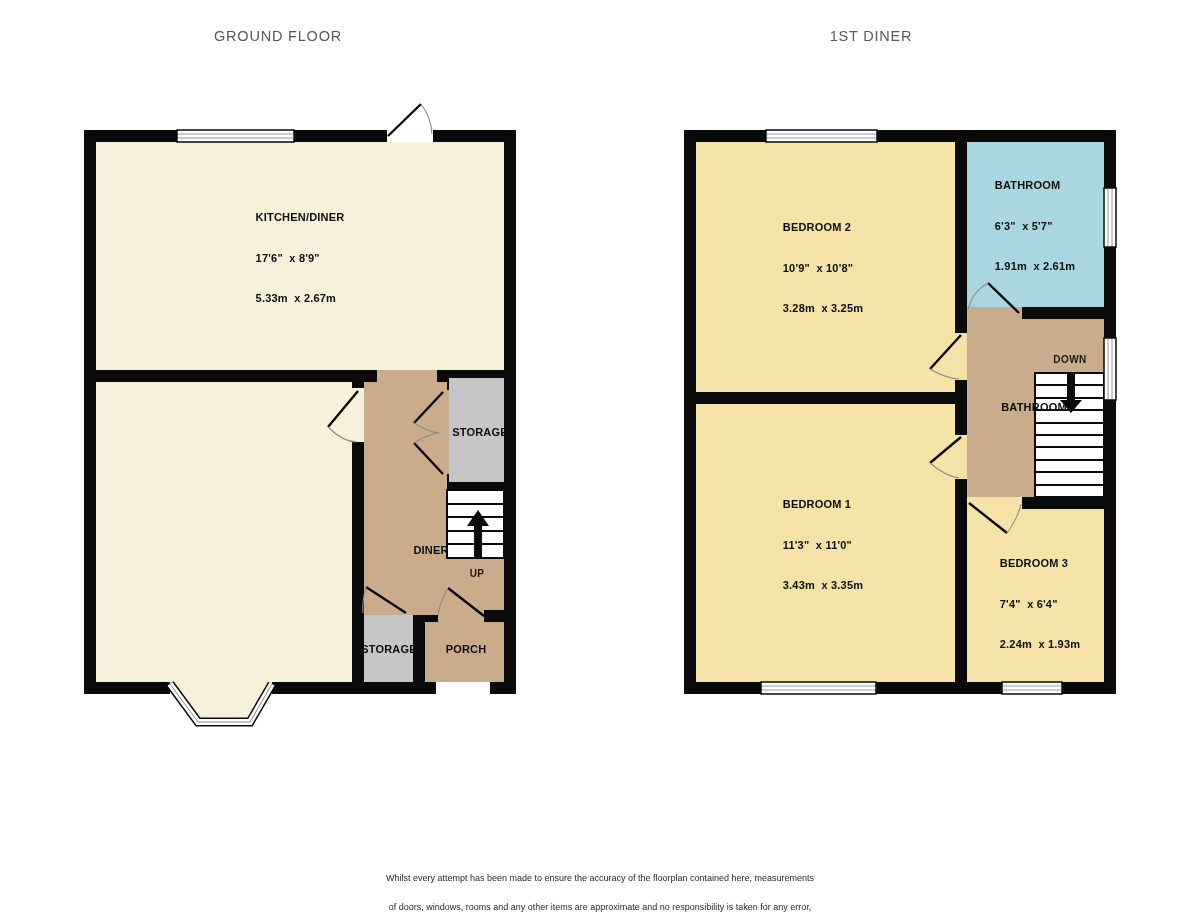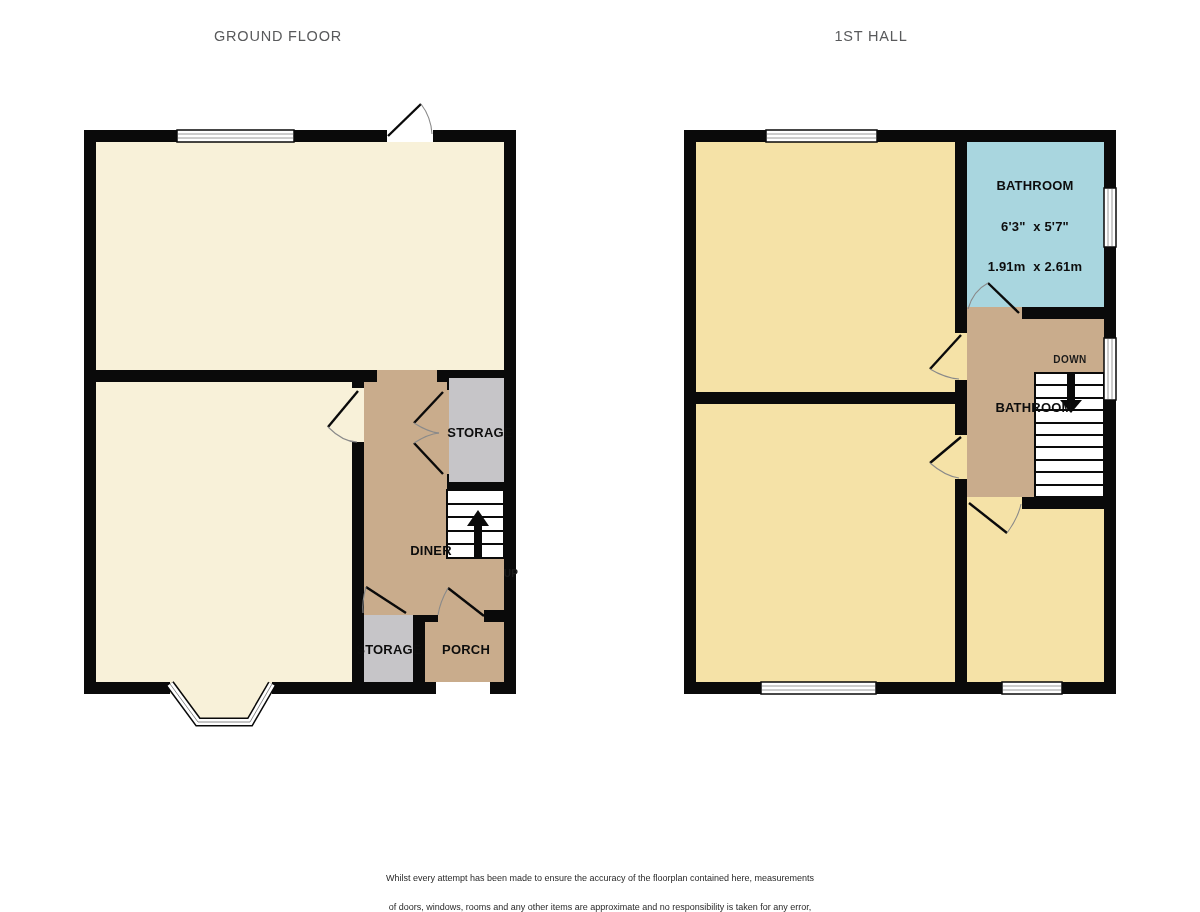--- a/index.html
+++ b/index.html
@@ -1,22 +1,22 @@
 <!DOCTYPE html>
 <html style="--wall: #0a0a0a; --room-cream: #f8f1d9; --room-yellow: #f5e2a7; --room-blue: #a9d6df; --hall-tan: #c9ac8c; --storage-gray: #c6c5c8; --title-gray: #595a5c;"><head>
 <meta charset="utf-8">
 <style>
   html,body{margin:0;padding:0;background:#fff;}
   #canvas{position:relative;width:1200px;height:912px;background:#fff;overflow:hidden;
           font-family:"Liberation Sans", sans-serif;}
   #plan-svg{position:absolute;left:0;top:0;}
   .floor-title{position:absolute;transform:translate(-50%,-50%);font-size:14.5px;
                color:var(--title-gray);letter-spacing:.8px;white-space:pre;}
-  .room-label{position:absolute;transform:translate(-50%,-50%);text-align:center;
-              font-weight:bold;font-size:13px;line-height:13.5px;color:#0d0d0d;
+  .room-label{position:absolute;transform:translate(-50%,-50%);
+              font-weight:bold;font-size:11px;line-height:13.5px;color:#0d0d0d;
               letter-spacing:.2px;white-space:pre;}
   .tiny-label{position:absolute;transform:translate(-50%,-50%);font-weight:bold;
               font-size:10px;color:#1a1a1a;letter-spacing:.4px;white-space:pre;}
   .footer{position:absolute;left:600px;top:854px;transform:translateX(-50%);
           text-align:center;font-size:9px;line-height:9.8px;color:#2a2a2a;white-space:pre;}
   .leaf{stroke:#0a0a0a;stroke-width:2.4;fill:none;}
   .arc{stroke:#8a8a8a;stroke-width:1.1;fill:none;}
   .tread{stroke:var(--wall);stroke-width:2;}
   .winline{stroke:#9a9a9a;stroke-width:1;}
   .winbox{fill:#fff;stroke:#0a0a0a;stroke-width:1.5;}
@@ -168,33 +168,53 @@
       </g>
       <g>
         <rect class="winbox" x="1002" y="682" width="60" height="12"></rect>
         <line class="winline" x1="1003" y1="686" x2="1061" y2="686"></line>
         <line class="winline" x1="1003" y1="690" x2="1061" y2="690"></line>
       </g>
     </g>
   </svg>
 
   <div class="floor-title" style="left:278px;top:36px;">GROUND FLOOR</div>
-  <div class="floor-title" style="left:871px;top:36px;">1ST HALL</div>
-
+  <div class="floor-title" style="left:871px;top:36px;">1ST DINER</div>
+
+  <div class="room-label" style="left:300px;top:258px;">
+    <div>KITCHEN/DINER</div>
+    <div>17'6"  x 8'9"</div>
+    <div>5.33m  x 2.67m</div>
+  </div>
   <div class="room-label" style="left:431px;top:551px;">DINER</div>
   <div class="room-label" style="left:480px;top:433px;">STORAGE</div>
   <div class="room-label" style="left:389px;top:650px;">STORAGE</div>
   <div class="room-label" style="left:466px;top:650px;">PORCH</div>
-  <div class="tiny-label" style="left:477px;top:573px;margin-left:34px;">UP</div>
-
+  <div class="tiny-label" style="left:477px;top:573px;">UP</div>
+
+  <div class="room-label" style="left:823px;top:268px;">
+    <div>BEDROOM 2</div>
+    <div>10'9"  x 10'8"</div>
+    <div>3.28m  x 3.25m</div>
+  </div>
   <div class="room-label" style="left:1035px;top:226px;">
     <div>BATHROOM</div>
     <div>6'3"  x 5'7"</div>
     <div>1.91m  x 2.61m</div>
   </div>
+  <div class="room-label" style="left:823px;top:545px;">
+    <div>BEDROOM 1</div>
+    <div>11'3"  x 11'0"</div>
+    <div>3.43m  x 3.35m</div>
+  </div>
+  <div class="room-label" style="left:1040px;top:604px;">
+    <div>BEDROOM 3</div>
+    <div>7'4"  x 6'4"</div>
+    <div>2.24m  x 1.93m</div>
+  </div>
   <div class="room-label" style="left:1034px;top:408px;">BATHROOM</div>
   <div class="tiny-label" style="left:1070px;top:359px;">DOWN</div>
 
   <div class="footer">
     <div>Whilst every attempt has been made to ensure the accuracy of the floorplan contained here, measurements</div>
     <div>of doors, windows, rooms and any other items are approximate and no responsibility is taken for any error,</div>
     
     
     
     

